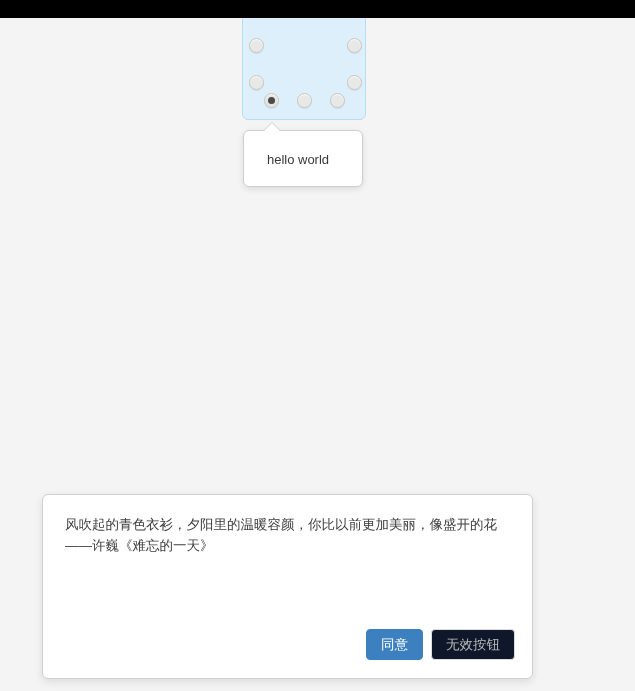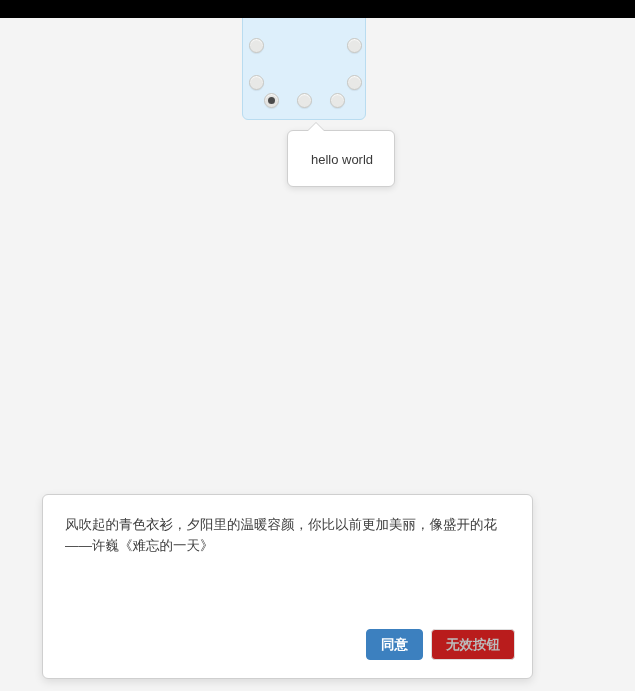--- a/index.html
+++ b/index.html
@@ -66,29 +66,28 @@
     margin: -3.5px 0 0 -3.5px;
     border-radius: 50%;
     background: #4a4a4a;
   }
 
   
   .popover {
     position: absolute;
     left: 243px;
     top: 130px;
-    width: 108px;
+    width: 120px;
     height: 57px;
     background: #ffffff;
     border: 1px solid #cfcfcf;
     border-radius: 6px;
     box-sizing: border-box;
     box-shadow: 0 2px 6px rgba(0,0,0,0.10);
     z-index: 20;
-    margin-left: 44px;
   }
   .popover-arrow-outer {
     position: absolute;
     left: 19px;
     top: -9px;
     width: 0;
     height: 0;
     border-left: 9px solid transparent;
     border-right: 9px solid transparent;
     border-bottom: 9px solid #cfcfcf;
@@ -180,31 +179,30 @@
     min-width: 54px;
     padding: 0 14px;
     font-size: 13.5px;
     border-radius: 4px;
     border: 1px solid #cccccc;
     background: #ffffff;
     color: #333333;
     cursor: pointer;
     font-family: "Liberation Sans", "DejaVu Sans", sans-serif;
     box-sizing: border-box;
-    font-weight: bold;
   }
   .btn-primary {
     background: #3c80bf;
     border-color: #3c80bf;
     color: #ffffff;
   }
   .btn-disabled {
     color: #bbbbbb;
     border-color: #dddddd;
-    background: #b91c1c;
+    background: #0f172a;
     cursor: default;
   }
 </style>
 </head>
 <body>
 
 <div class="top-bar"></div>
 
 <div class="radio-panel" id="radio-panel">
     <span class="radio-dot" style="left: 6px; top: 18px;"></span>

